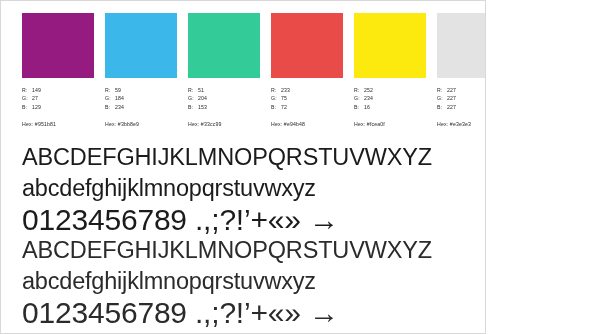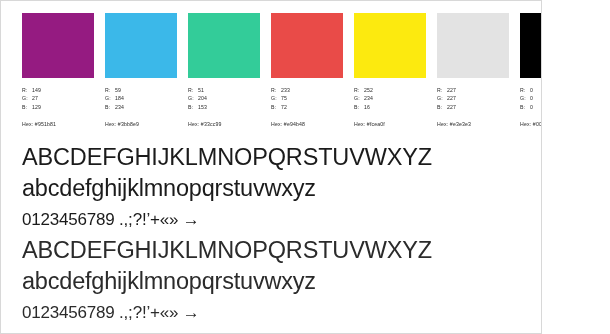--- a/index.html
+++ b/index.html
@@ -8,21 +8,21 @@
     background: #ffffff;
   }
   body {
     width: 610px;
     height: 334px;
     font-family: "Liberation Sans", sans-serif;
     overflow: hidden;
   }
   #page {
     position: relative;
-    width: 542px;
+    width: 486px;
     height: 334px;
     box-sizing: border-box;
     background: #ffffff;
     border: 1px solid #d8d8d8;
     overflow: hidden;
   }
 
   
   #palette {
     position: absolute;
@@ -98,21 +98,21 @@
     font-size: 23.5px;
     line-height: 31px;
     letter-spacing: -0.15px;
   }
   .spec-lower {
     font-size: 23.5px;
     line-height: 31px;
     letter-spacing: -0.2px;
   }
   .spec-digits {
-    font-size: 17px;
+    font-size: 30px;
     line-height: 31px;
     letter-spacing: -0.2px;
   }
   #specimen-regular .spec-line { font-weight: 400; }
   #specimen-light .spec-line   { font-weight: 300; color: #2b2b2b; }
 </style>
 </head>
 <body>
 
 <div id="page">

